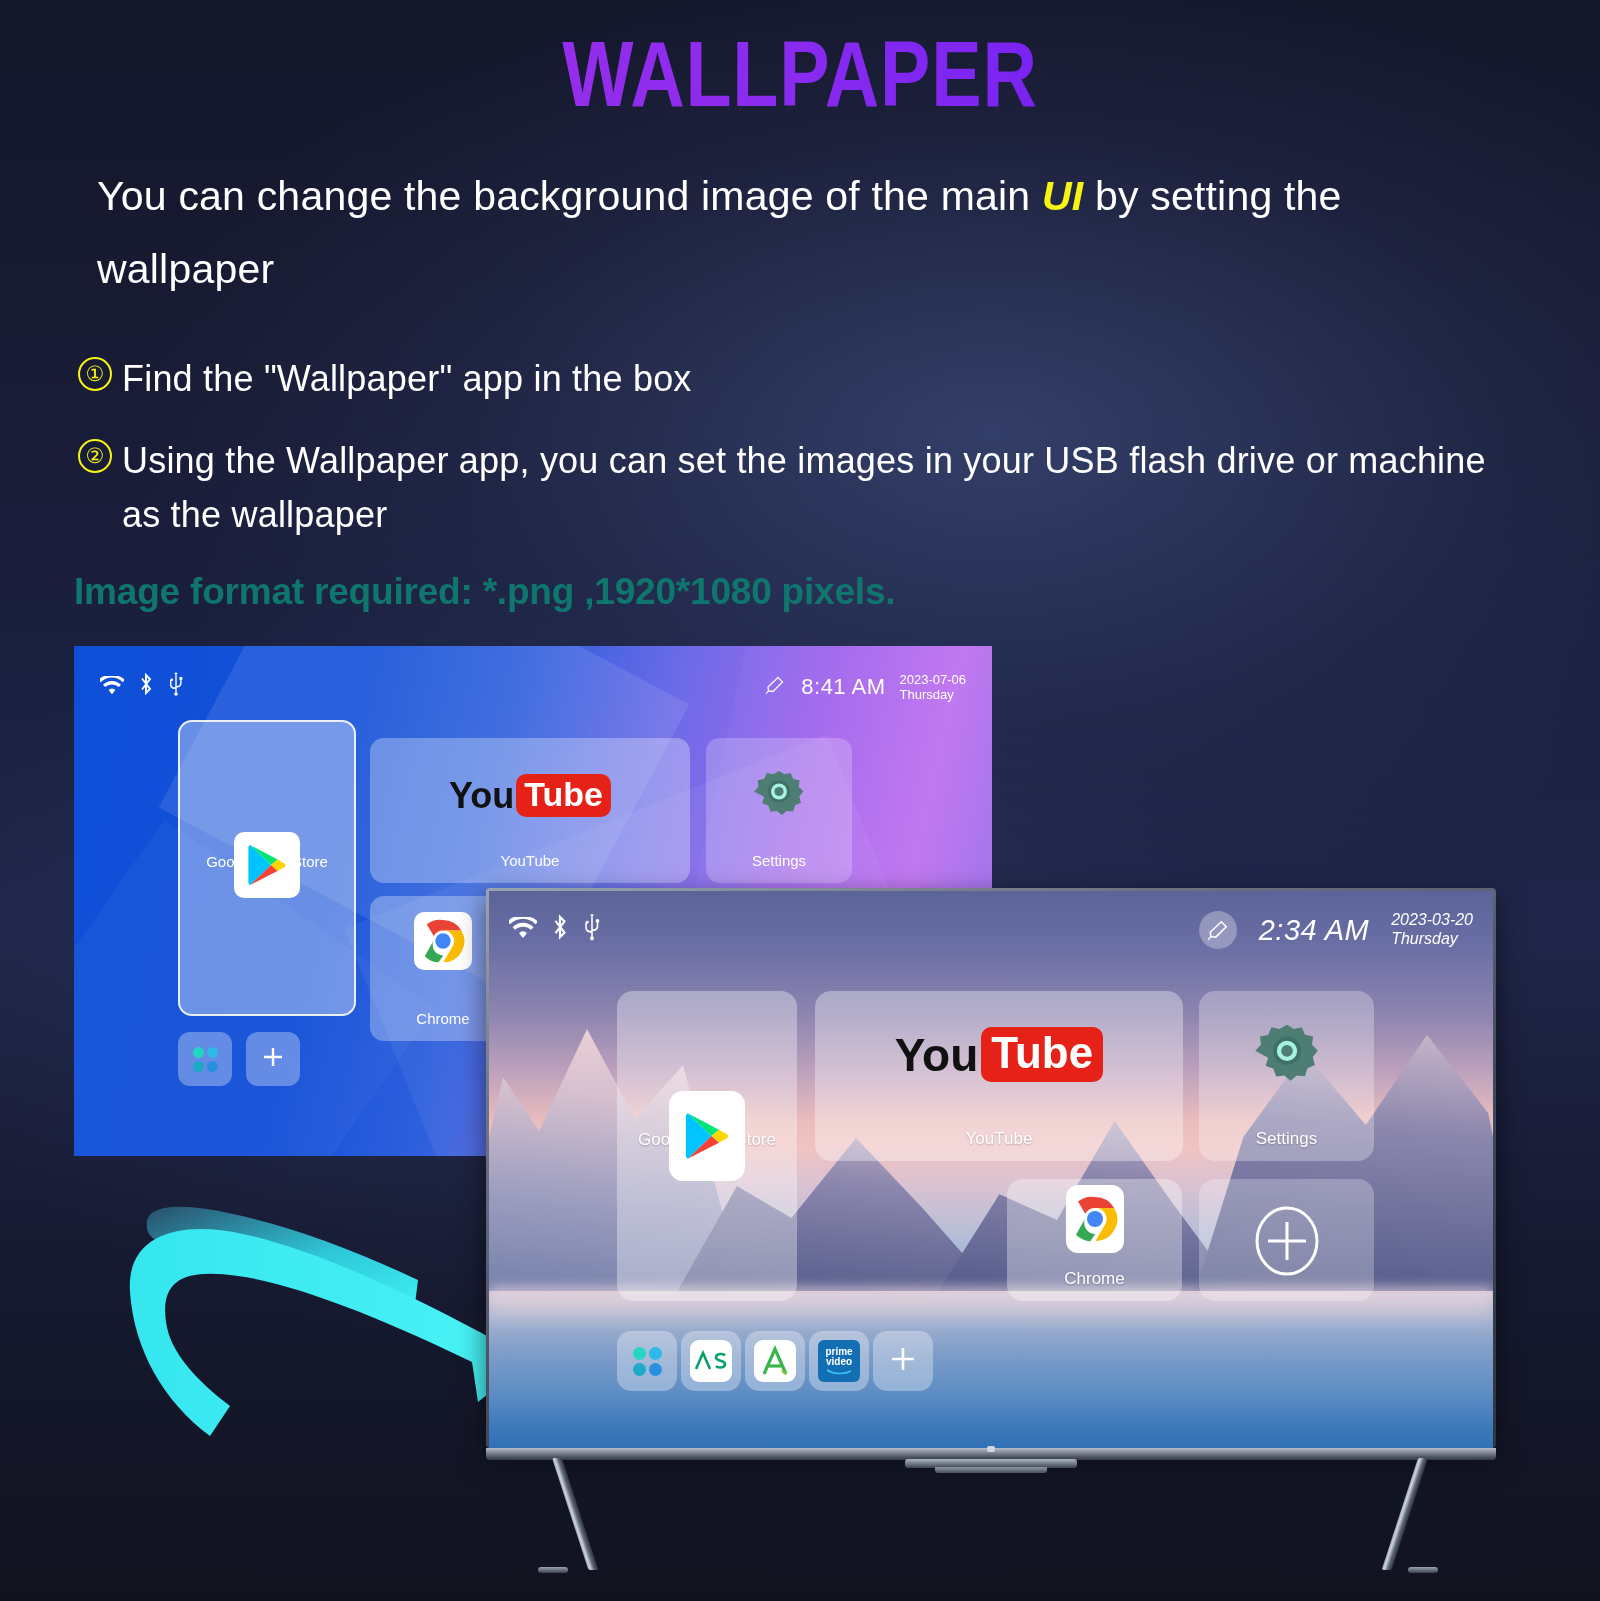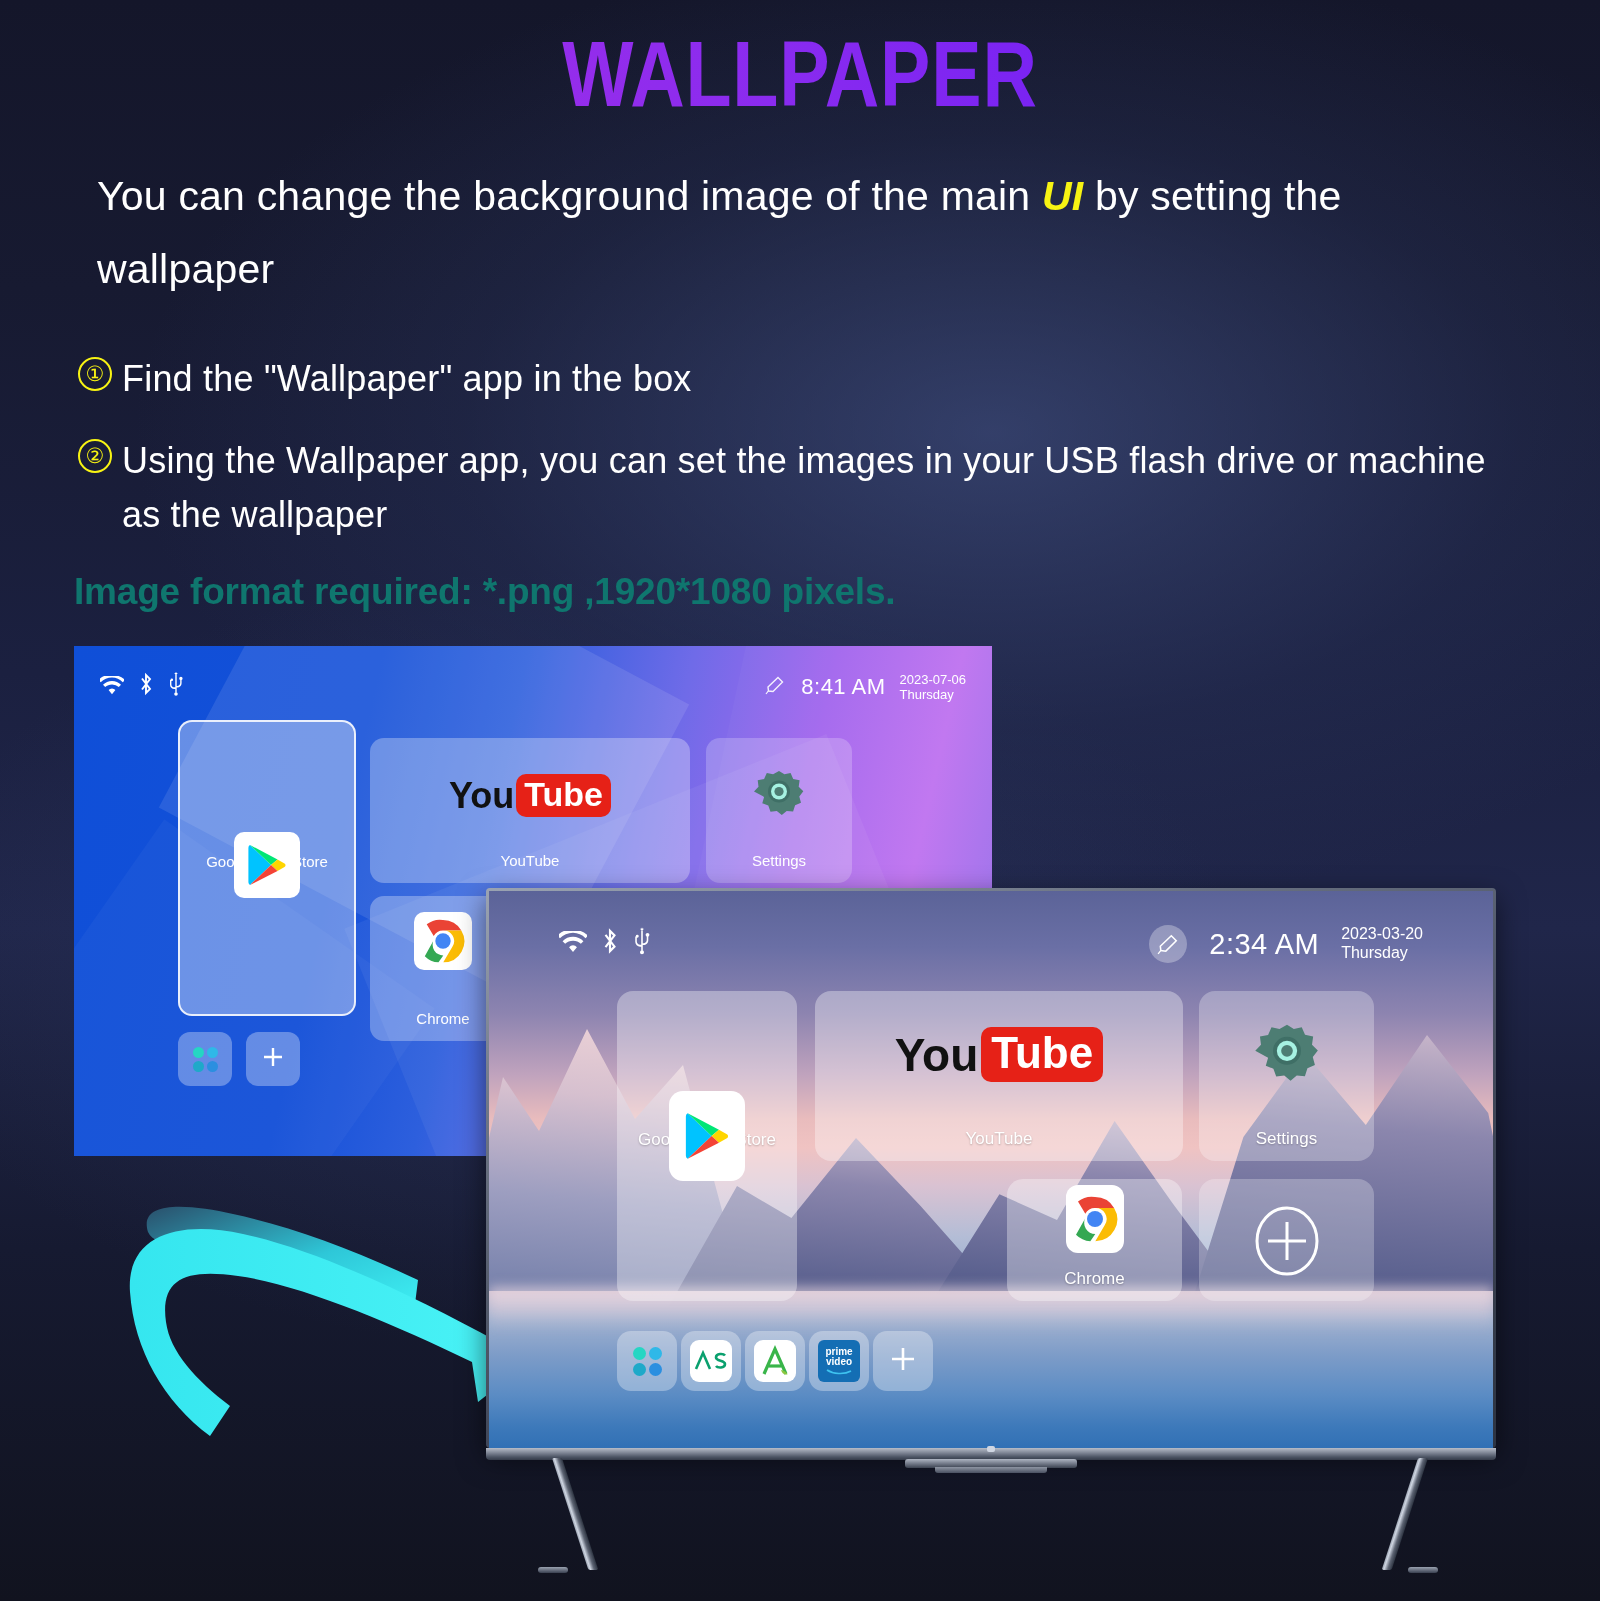--- a/index.html
+++ b/index.html
@@ -193,21 +193,21 @@
   .tv-leg.l { left: 66px; transform: skewX(18deg); transform-origin: top center; }
   .tv-leg.r { left: 932px; transform: skewX(-18deg); transform-origin: top center; }
   .tv-foot {
     position: absolute; top: 679px; width: 30px; height: 6px;
     background: linear-gradient(180deg,#9aa2b0,#394050);
     border-radius: 3px;
   }
   .tv-foot.l { left: 52px; }
   .tv-foot.r { left: 922px; }
 
-  #tv .sb { top: 34px; padding: 0 70px; }
+  #tv .sb { top: 20px; padding: 0 20px; font-style: italic; }
   #tv .sb-icon { font-size: 28px; }
   #tv .sb-time { font-size: 29px; margin-right: 22px; }
   #tv .sb-date { font-size: 16px; }
   #tv .brush-circle {
     width: 38px; height: 38px; border-radius: 50%;
     background: rgba(255,255,255,0.30);
     display: flex; align-items: center; justify-content: center;
     margin-right: 22px;
   }
   #tv .tile { background: rgba(255,255,255,0.34); border-radius: 16px; }

